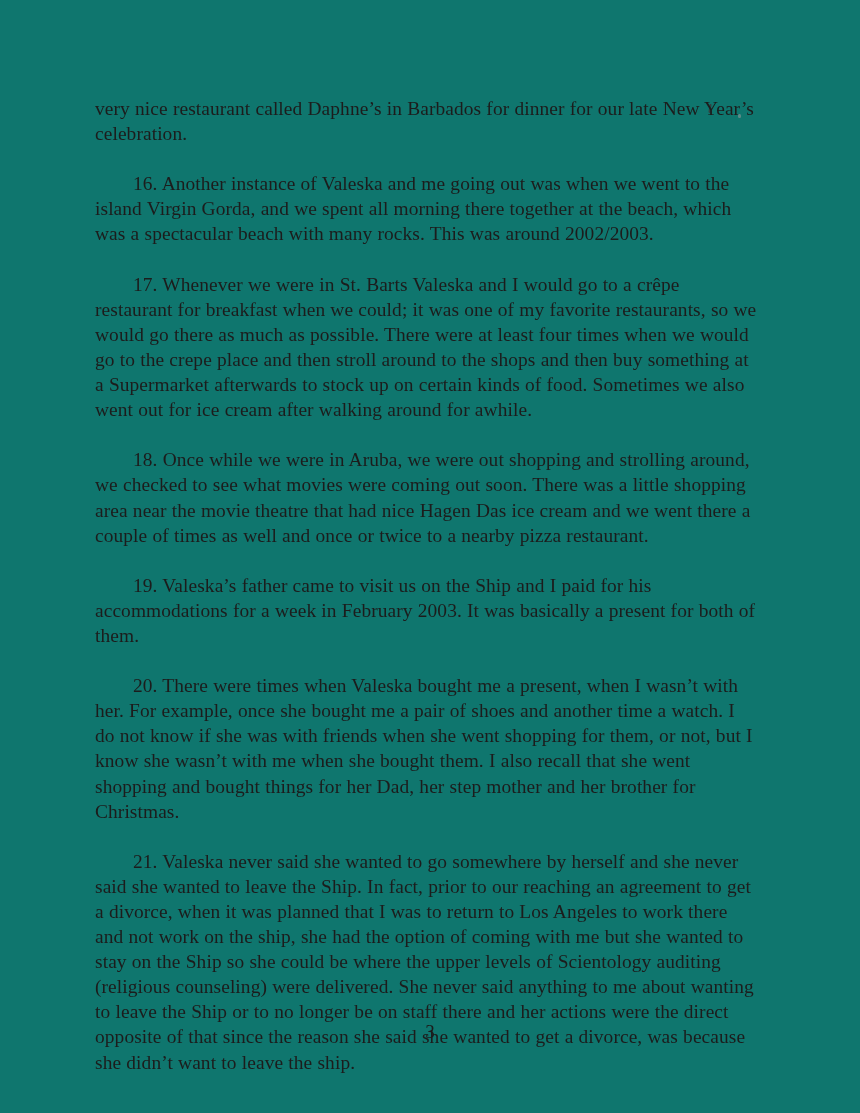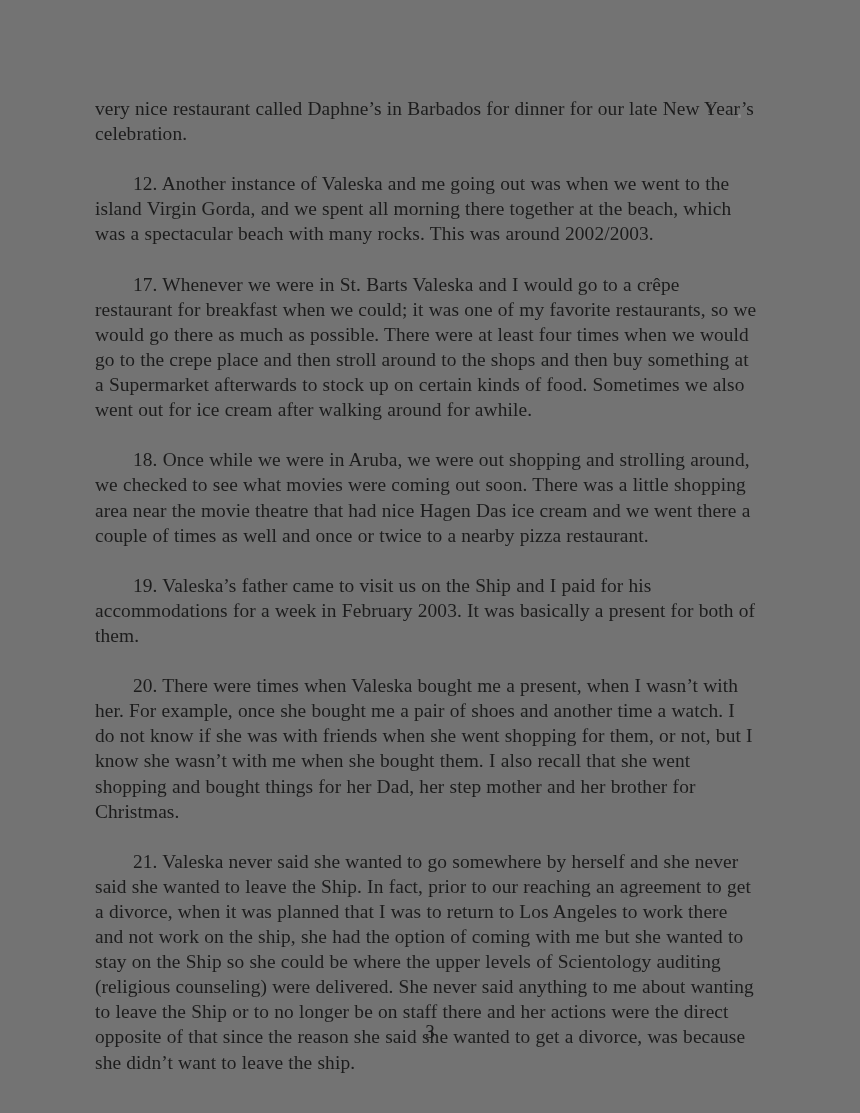--- a/index.html
+++ b/index.html
@@ -17,21 +17,21 @@
     color: #1a1a1a;
   }
 
   
   #page-sheet {
     position: absolute;
     left: 0;
     top: 0;
     width: 860px;
     height: 1113px;
-    background: #737373;
+    background: #0f766e;
   }
 
   
   #text-column {
     position: absolute;
     left: 95px;
     top: 96px;
     width: 663px;
   }
 
@@ -97,21 +97,21 @@
 
 <div id="page-sheet">
 
   <div id="speck-edge" class="speck"></div>
   <div id="speck-top-right" class="speck"></div>
 
   <div id="text-column">
 
     <p class="para">very nice restaurant called Daphne’s in Barbados for dinner for our late New Year’s celebration.</p>
 
-    <p class="para indent">12. Another instance of Valeska and me going out was when we went to the island Virgin Gorda, and we spent all morning there together at the beach, which was a spectacular beach with many rocks. This was around 2002/2003.</p>
+    <p class="para indent">16. Another instance of Valeska and me going out was when we went to the island Virgin Gorda, and we spent all morning there together at the beach, which was a spectacular beach with many rocks. This was around 2002/2003.</p>
 
     <p class="para indent">17. Whenever we were in St. Barts Valeska and I would go to a crêpe restaurant for breakfast when we could; it was one of my favorite restaurants, so we would go there as much as possible.  There were at least four times when we would go to the crepe place and then stroll around to the shops and then buy something at a Supermarket afterwards to stock up on certain kinds of food. Sometimes we also went out for ice cream after walking around for awhile.</p>
 
     <p class="para indent">18. Once while we were in Aruba, we were out shopping and strolling around, we checked to see what movies were coming out soon.  There was a little shopping area near the movie theatre that had nice Hagen Das ice cream and we went there a couple of times as well and once or twice to a nearby pizza restaurant.</p>
 
     <p class="para indent">19. Valeska’s father came to visit us on the Ship and I paid for his accommodations for a week in February 2003.  It was basically a present for both of them.</p>
 
     <p class="para indent">20. There were times when Valeska bought me a present, when I wasn’t with her. For example, once she bought me a pair of shoes and another time a watch. I do not know if she was with friends when she went shopping for them, or not, but I know she wasn’t with me when she bought them.  I also recall that she went shopping and bought things for her Dad, her step mother and her brother for Christmas.</p>
 
     <p class="para indent">21. Valeska never said she wanted to go somewhere by herself and she never said she wanted to leave the Ship. In fact, prior to our reaching an agreement to get a divorce, when it was planned that I was to return to Los Angeles to work there and not work on the ship, she had the option of coming with me but she wanted to stay on the Ship so she could be where the upper levels of Scientology auditing (religious counseling) were delivered. She never said anything to me about wanting to leave the Ship or to no longer be on staff there and her actions were the direct opposite of that since the reason she said she wanted to get a divorce, was because she didn’t want to leave the ship.</p>

